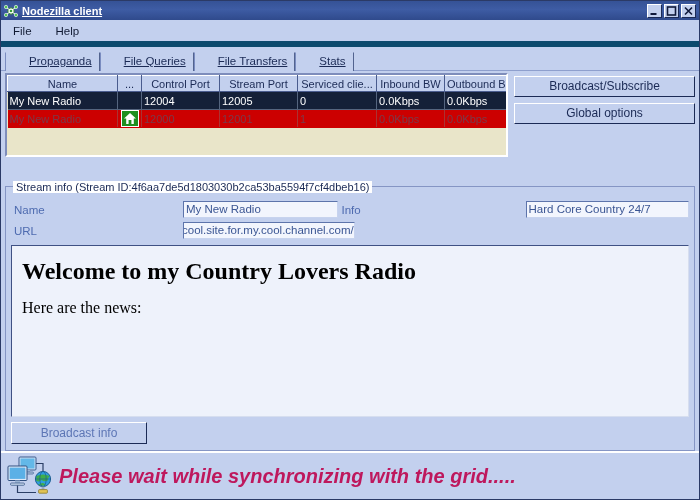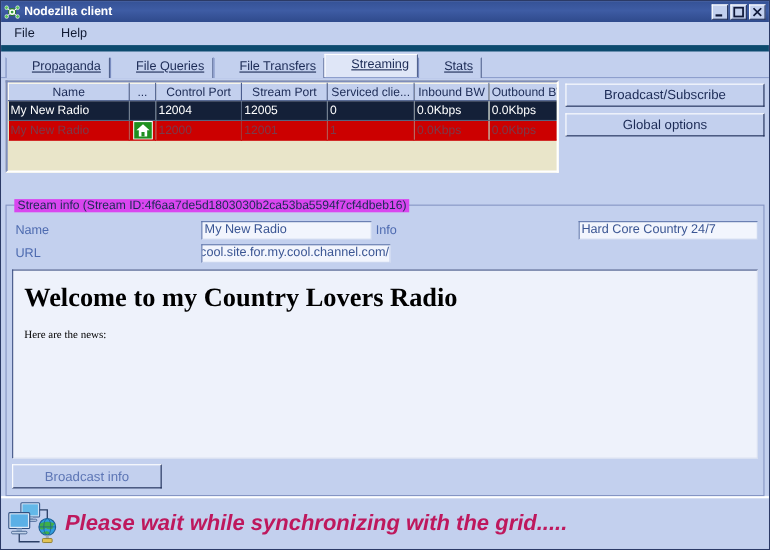--- a/index.html
+++ b/index.html
@@ -46,20 +46,21 @@
     position: relative;
   }
   .title-text {
     color: #ffffff;
     font-size: 11px;
     font-weight: bold;
     flex: 1 1 auto;
     white-space: nowrap;
     overflow: hidden;
     letter-spacing: 0px;
+    text-decoration: underline;
   }
   .title-btns { display: flex; gap: 2px; flex: 0 0 auto; padding-right: 1px; }
   .tbtn {
     width: 15px; height: 14px;
     background: #c3d0ee;
     border: 1px solid;
     border-color: #ffffff #1b2a55 #1b2a55 #ffffff;
     position: relative;
     box-sizing: border-box;
     cursor: default;
@@ -220,21 +221,21 @@
     padding: 12px 5px 6px 5px;
     flex: 1 1 auto;
     display: flex;
     flex-direction: column;
     min-height: 0;
     box-sizing: border-box;
   }
   .group-title {
     position: absolute;
     top: -6px; left: 7px;
-    background: #d946ef;
+    background: #ffffff;
     padding: 0 3px;
     font-size: 11px;
     color: #1b2a55;
     white-space: nowrap;
   }
 
   .fieldrow {
     display: flex;
     align-items: center;
     height: 21px;
@@ -284,21 +285,21 @@
   .viewer h1 {
     font-family: "Liberation Serif", serif;
     font-size: 24px;
     font-weight: bold;
     margin: 6px 0 14px 0;
     color: #000;
     letter-spacing: 0px;
   }
   .viewer p {
     font-family: "Liberation Serif", serif;
-    font-size: 10px;
+    font-size: 16px;
     margin: 0;
     color: #000;
   }
 
   .bottombtn-row {
     padding-top: 5px;
     flex: 0 0 auto;
   }
   .btn.broadcast-info {
     width: 136px;
@@ -371,21 +372,20 @@
 
   <div class="menubar">
     <span class="menu-item">File</span>
     <span class="menu-item">Help</span>
   </div>
 
   <div class="tabstrip">
     <span class="tab">Propaganda</span>
     <span class="tab">File Queries</span>
     <span class="tab">File Transfers</span>
-    <span class="tab selected">Streaming</span>
     <span class="tab">Stats</span>
   </div>
 
   <div class="client">
 
     <div class="toprow">
 
       <div class="table-wrap">
         <table class="grid">
           <colgroup>

